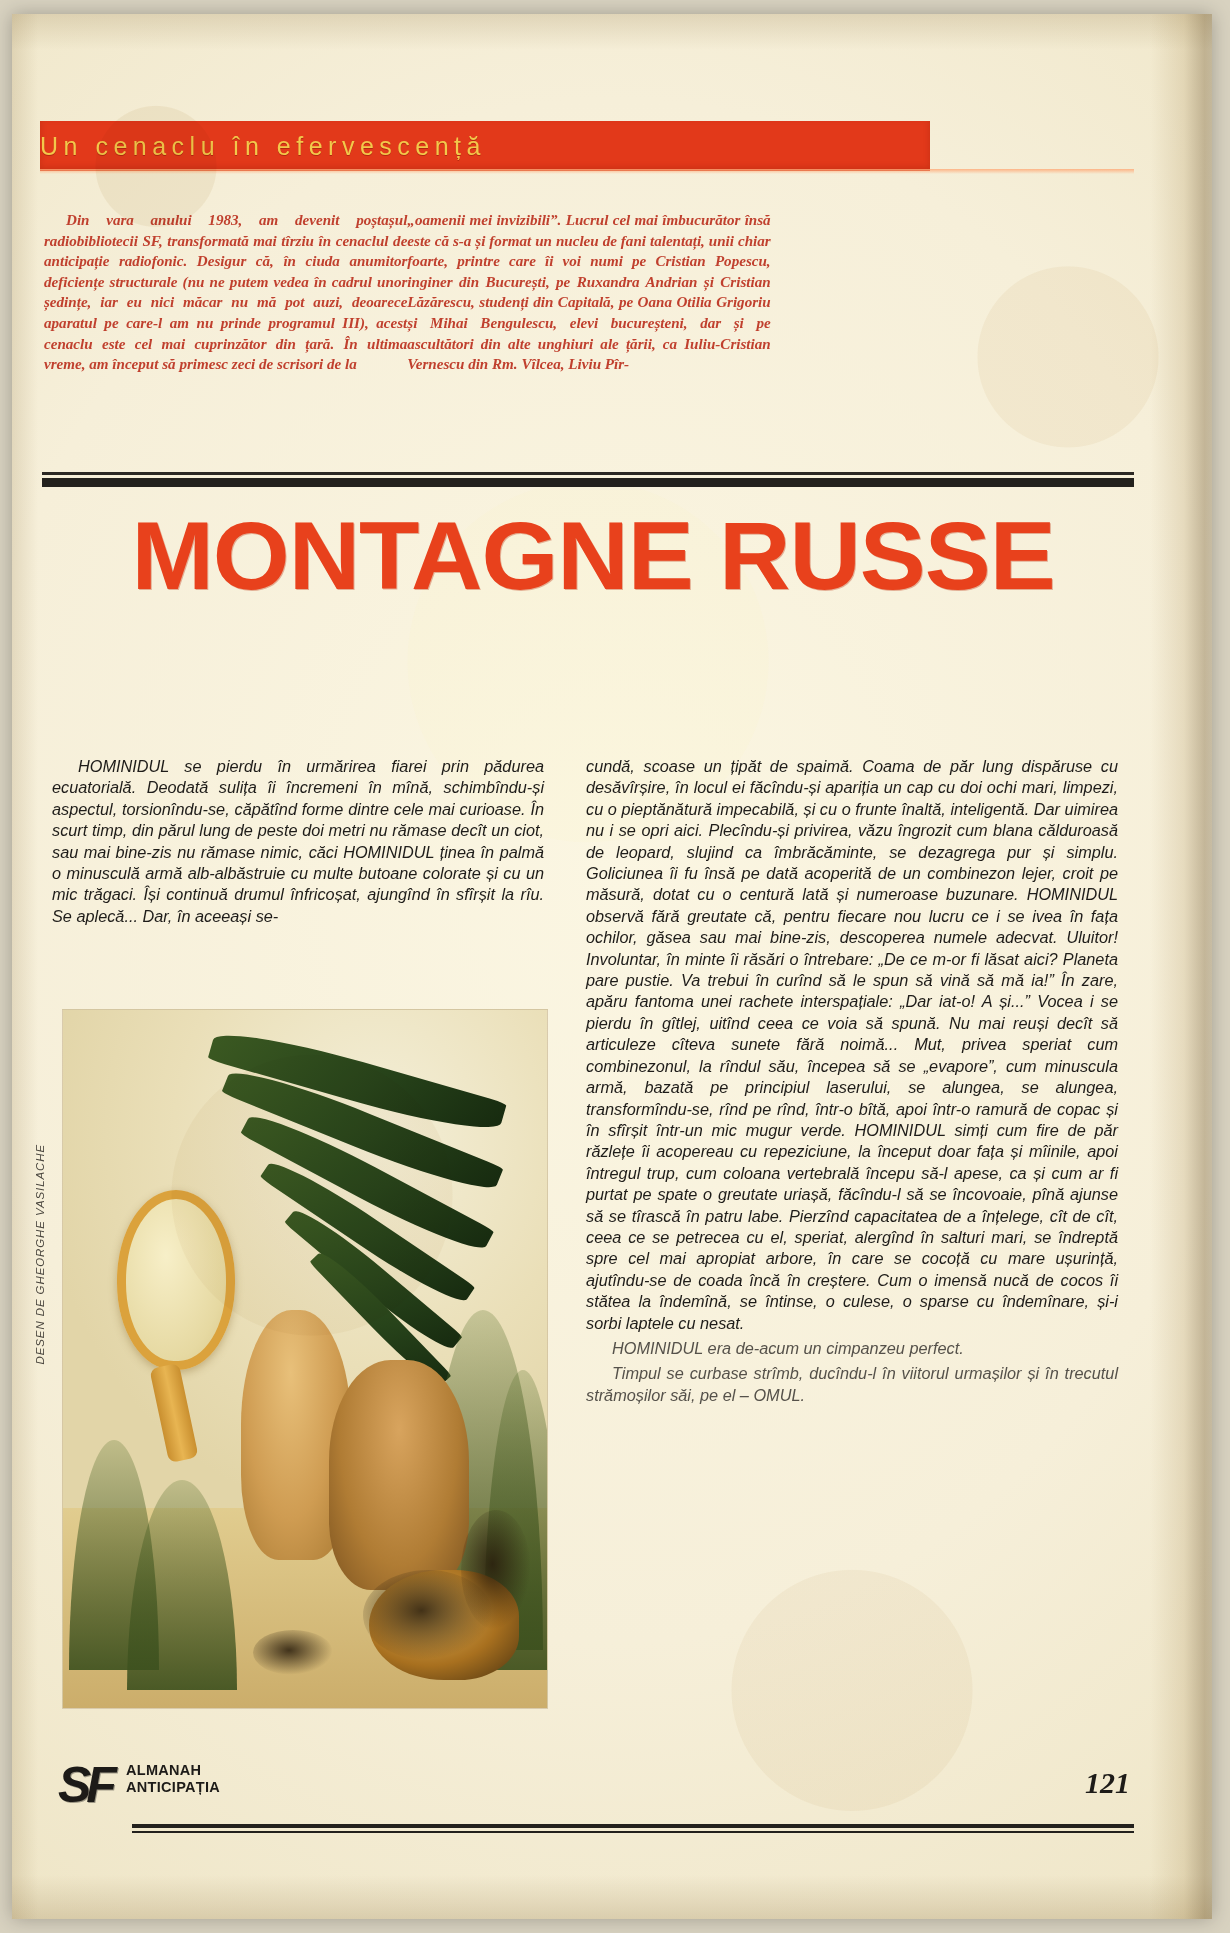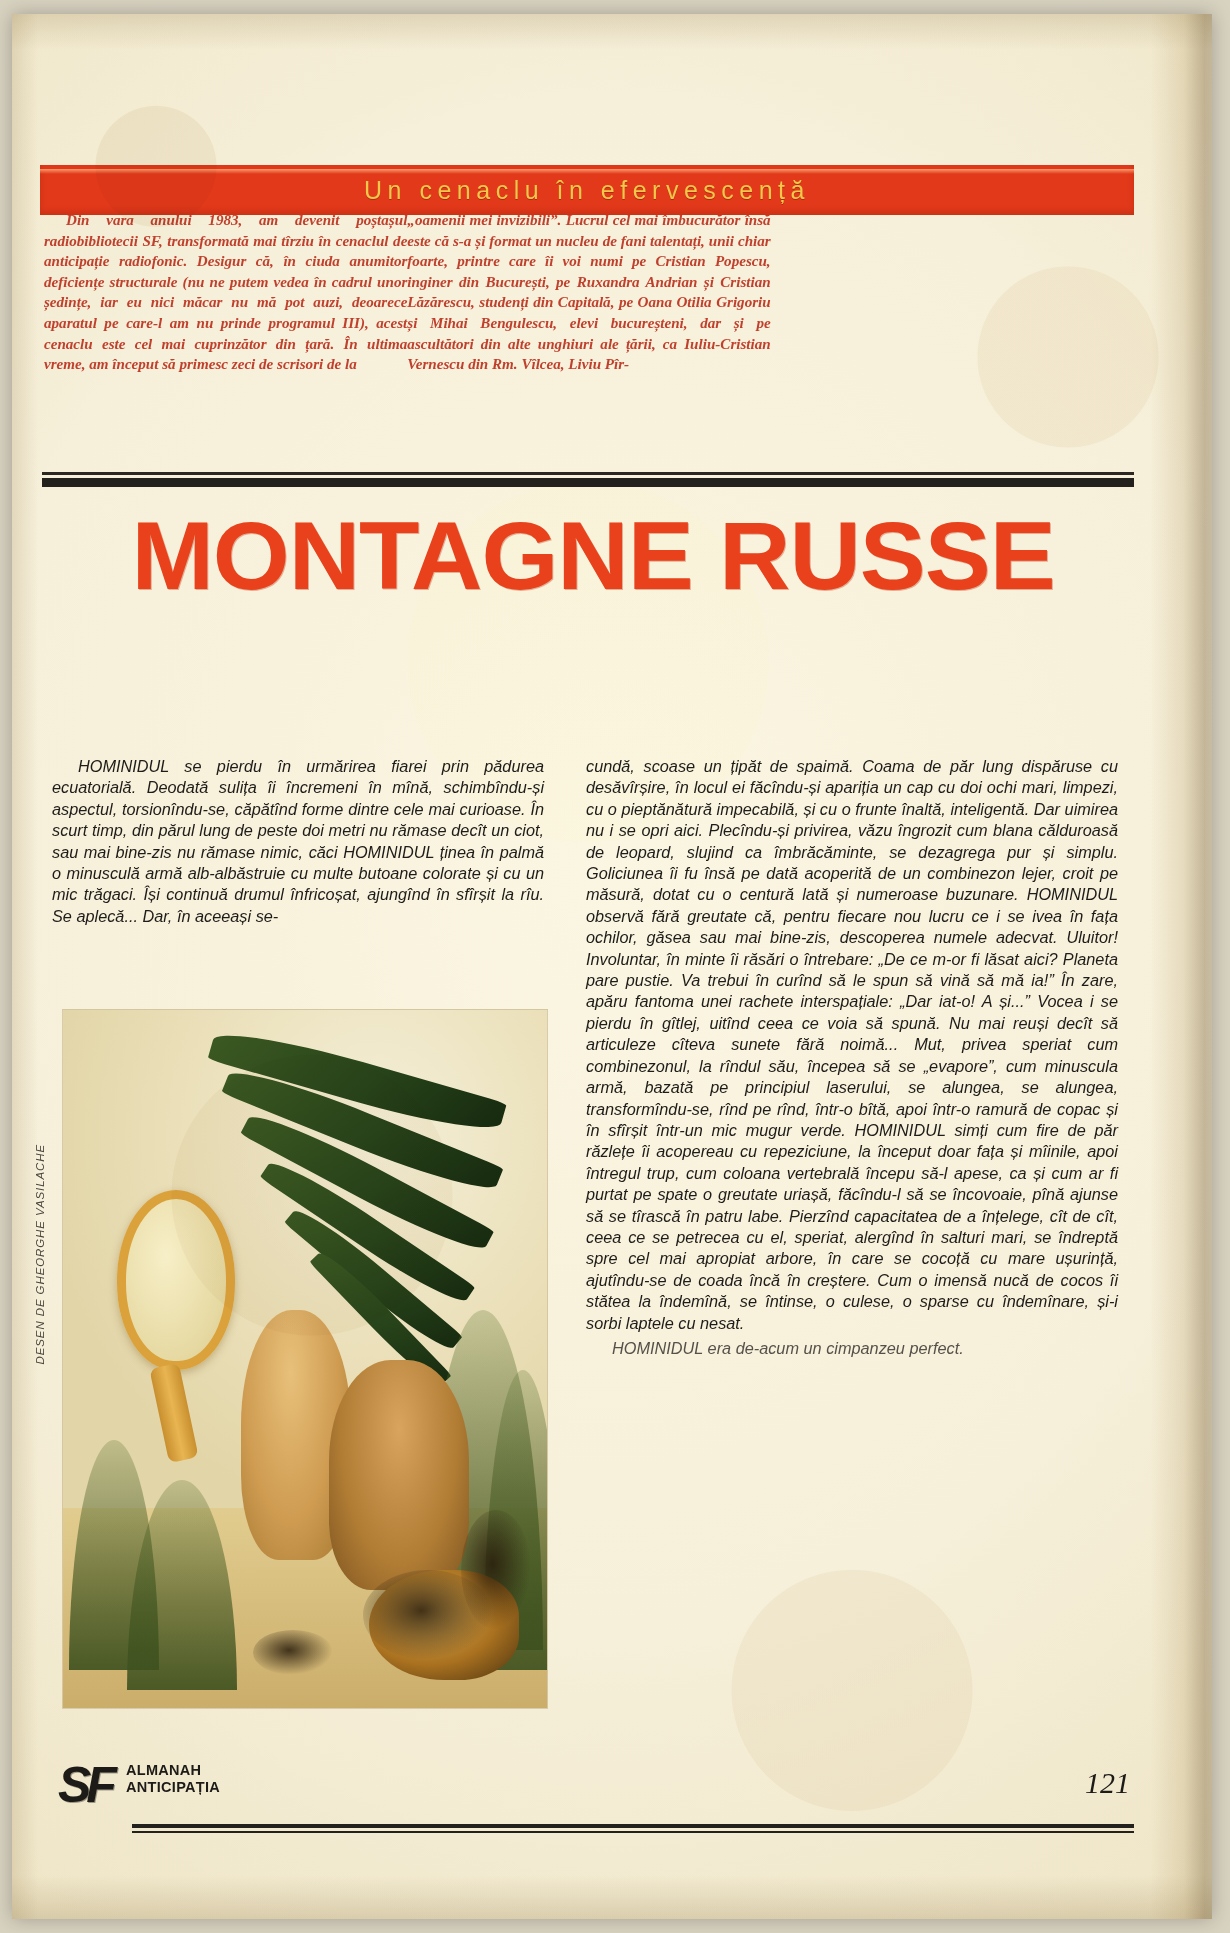--- a/index.html
+++ b/index.html
@@ -53,25 +53,24 @@
     position:absolute; left:0; top:0; width:26px; height:100%;
     background:linear-gradient(to left, rgba(150,125,78,0), rgba(150,125,78,.20));
     pointer-events:none;
   }
 
   #content{ position:absolute; inset:0; }
 
   
   #banner{
     position:absolute;
-    left:28px; top:107px; width:1094px; height:50px;
+    left:28px; top:107px; width:890px; height:50px;
     background:#e2391a;
-    display:flex; align-items:center; justify-content:center;
+    display:flex; align-items:center; justify-content:flex-start;
     box-shadow:inset 0 -3px 6px rgba(120,25,0,.25);
-    margin-top:44px;
   }
   #banner-underglow{
     position:absolute; left:28px; top:155px; width:1094px; height:5px;
     background:linear-gradient(to bottom, rgba(255,170,120,.85), rgba(255,200,150,0));
   }
   #banner-title{
     color:#f2c84b;
     font-size:25px;
     letter-spacing:5.5px;
     font-weight:400;
@@ -228,21 +227,21 @@
     text-shadow:1px 1px 0 rgba(0,0,0,.35);
   }
   #footer-mast{
     position:absolute; left:80px; top:12px;
     font-size:14.5px; font-weight:bold; line-height:17px;
     color:#1d1b18; letter-spacing:.3px;
   }
   #page-number{
     position:absolute; right:6px; top:16px;
     font-family:"Liberation Serif", serif;
-    font-style:italic; font-weight:normal;
+    font-style:italic; font-weight:bold;
     font-size:30px; color:#1d1b18;
   }
   #footer-rule-1{
     position:absolute; left:86px; top:74px; width:1002px; height:4px; background:#23211d;
   }
   #footer-rule-2{
     position:absolute; left:86px; top:81px; width:1002px; height:2px; background:#23211d;
   }
 </style>
 </head>
@@ -273,20 +272,21 @@
 
     <div id="headline">MONTAGNE RUSSE</div>
 
     <div id="body-left">
       <p class="tab">HOMINIDUL se pierdu în urmărirea fiarei prin pădurea ecuatorială. Deodată sulița îi încremeni în mînă, schimbîndu-și aspectul, torsionîndu-se, căpătînd forme dintre cele mai curioase. În scurt timp, din părul lung de peste doi metri nu rămase decît un ciot, sau mai bine-zis nu rămase nimic, căci HOMINIDUL ținea în palmă o minusculă armă alb-albăstruie cu multe butoane colorate și cu un mic trăgaci. Își continuă drumul înfricoșat, ajungînd în sfîrșit la rîu. Se aplecă... Dar, în aceeași se-</p>
     </div>
 
     <div id="body-right">
       <p>cundă, scoase un țipăt de spaimă. Coama de păr lung dispăruse cu desăvîrșire, în locul ei făcîndu-și apariția un cap cu doi ochi mari, limpezi, cu o pieptănătură impecabilă, și cu o frunte înaltă, inteligentă. Dar uimirea nu i se opri aici. Plecîndu-și privirea, văzu îngrozit cum blana călduroasă de leopard, slujind ca îmbrăcăminte, se dezagrega pur și simplu. Goliciunea îi fu însă pe dată acoperită de un combinezon lejer, croit pe măsură, dotat cu o centură lată și numeroase buzunare. HOMINIDUL observă fără greutate că, pentru fiecare nou lucru ce i se ivea în fața ochilor, găsea sau mai bine-zis, descoperea numele adecvat. Uluitor! Involuntar, în minte îi răsări o întrebare: „De ce m-or fi lăsat aici? Planeta pare pustie. Va trebui în curînd să le spun să vină să mă ia!” În zare, apăru fantoma unei rachete interspațiale: „Dar iat-o! A și...” Vocea i se pierdu în gîtlej, uitînd ceea ce voia să spună. Nu mai reuși decît să articuleze cîteva sunete fără noimă... Mut, privea speriat cum combinezonul, la rîndul său, începea să se „evapore”, cum minuscula armă, bazată pe principiul laserului, se alungea, se alungea, transformîndu-se, rînd pe rînd, într-o bîtă, apoi într-o ramură de copac și în sfîrșit într-un mic mugur verde. HOMINIDUL simți cum fire de păr răzlețe îi acopereau cu repeziciune, la început doar fața și mîinile, apoi întregul trup, cum coloana vertebrală începu să-l apese, ca și cum ar fi purtat pe spate o greutate uriașă, făcîndu-l să se încovoaie, pînă ajunse să se tîrască în patru labe. Pierzînd capacitatea de a înțelege, cît de cît, ceea ce se petrecea cu el, speriat, alergînd în salturi mari, se îndreptă spre cel mai apropiat arbore, în care se cocoță cu mare ușurință, ajutîndu-se de coada încă în creștere. Cum o imensă nucă de cocos îi stătea la îndemînă, se întinse, o culese, o sparse cu îndemînare, și-i sorbi laptele cu nesat.</p>
       <p class="tab pale">HOMINIDUL era de-acum un cimpanzeu perfect.</p>
+      <p class="tab pale">Timpul se curbase strîmb, ducîndu-l în viitorul urmașilor și în trecutul strămoșilor săi, pe el – OMUL.</p>
     </div>
 
     <div id="illustration">
       <div id="illu-sky"></div>
       <div id="illu-ground"></div>
 
       <div class="frond" style="left:150px; top:10px;  width:300px; height:40px; transform:rotate(16deg);"></div>
       <div class="frond" style="left:165px; top:48px;  width:290px; height:36px; transform:rotate(22deg);"></div>
       <div class="frond" style="left:185px; top:92px;  width:270px; height:34px; transform:rotate(28deg);"></div>
       <div class="frond" style="left:205px; top:140px; width:240px; height:30px; transform:rotate(34deg);"></div>

